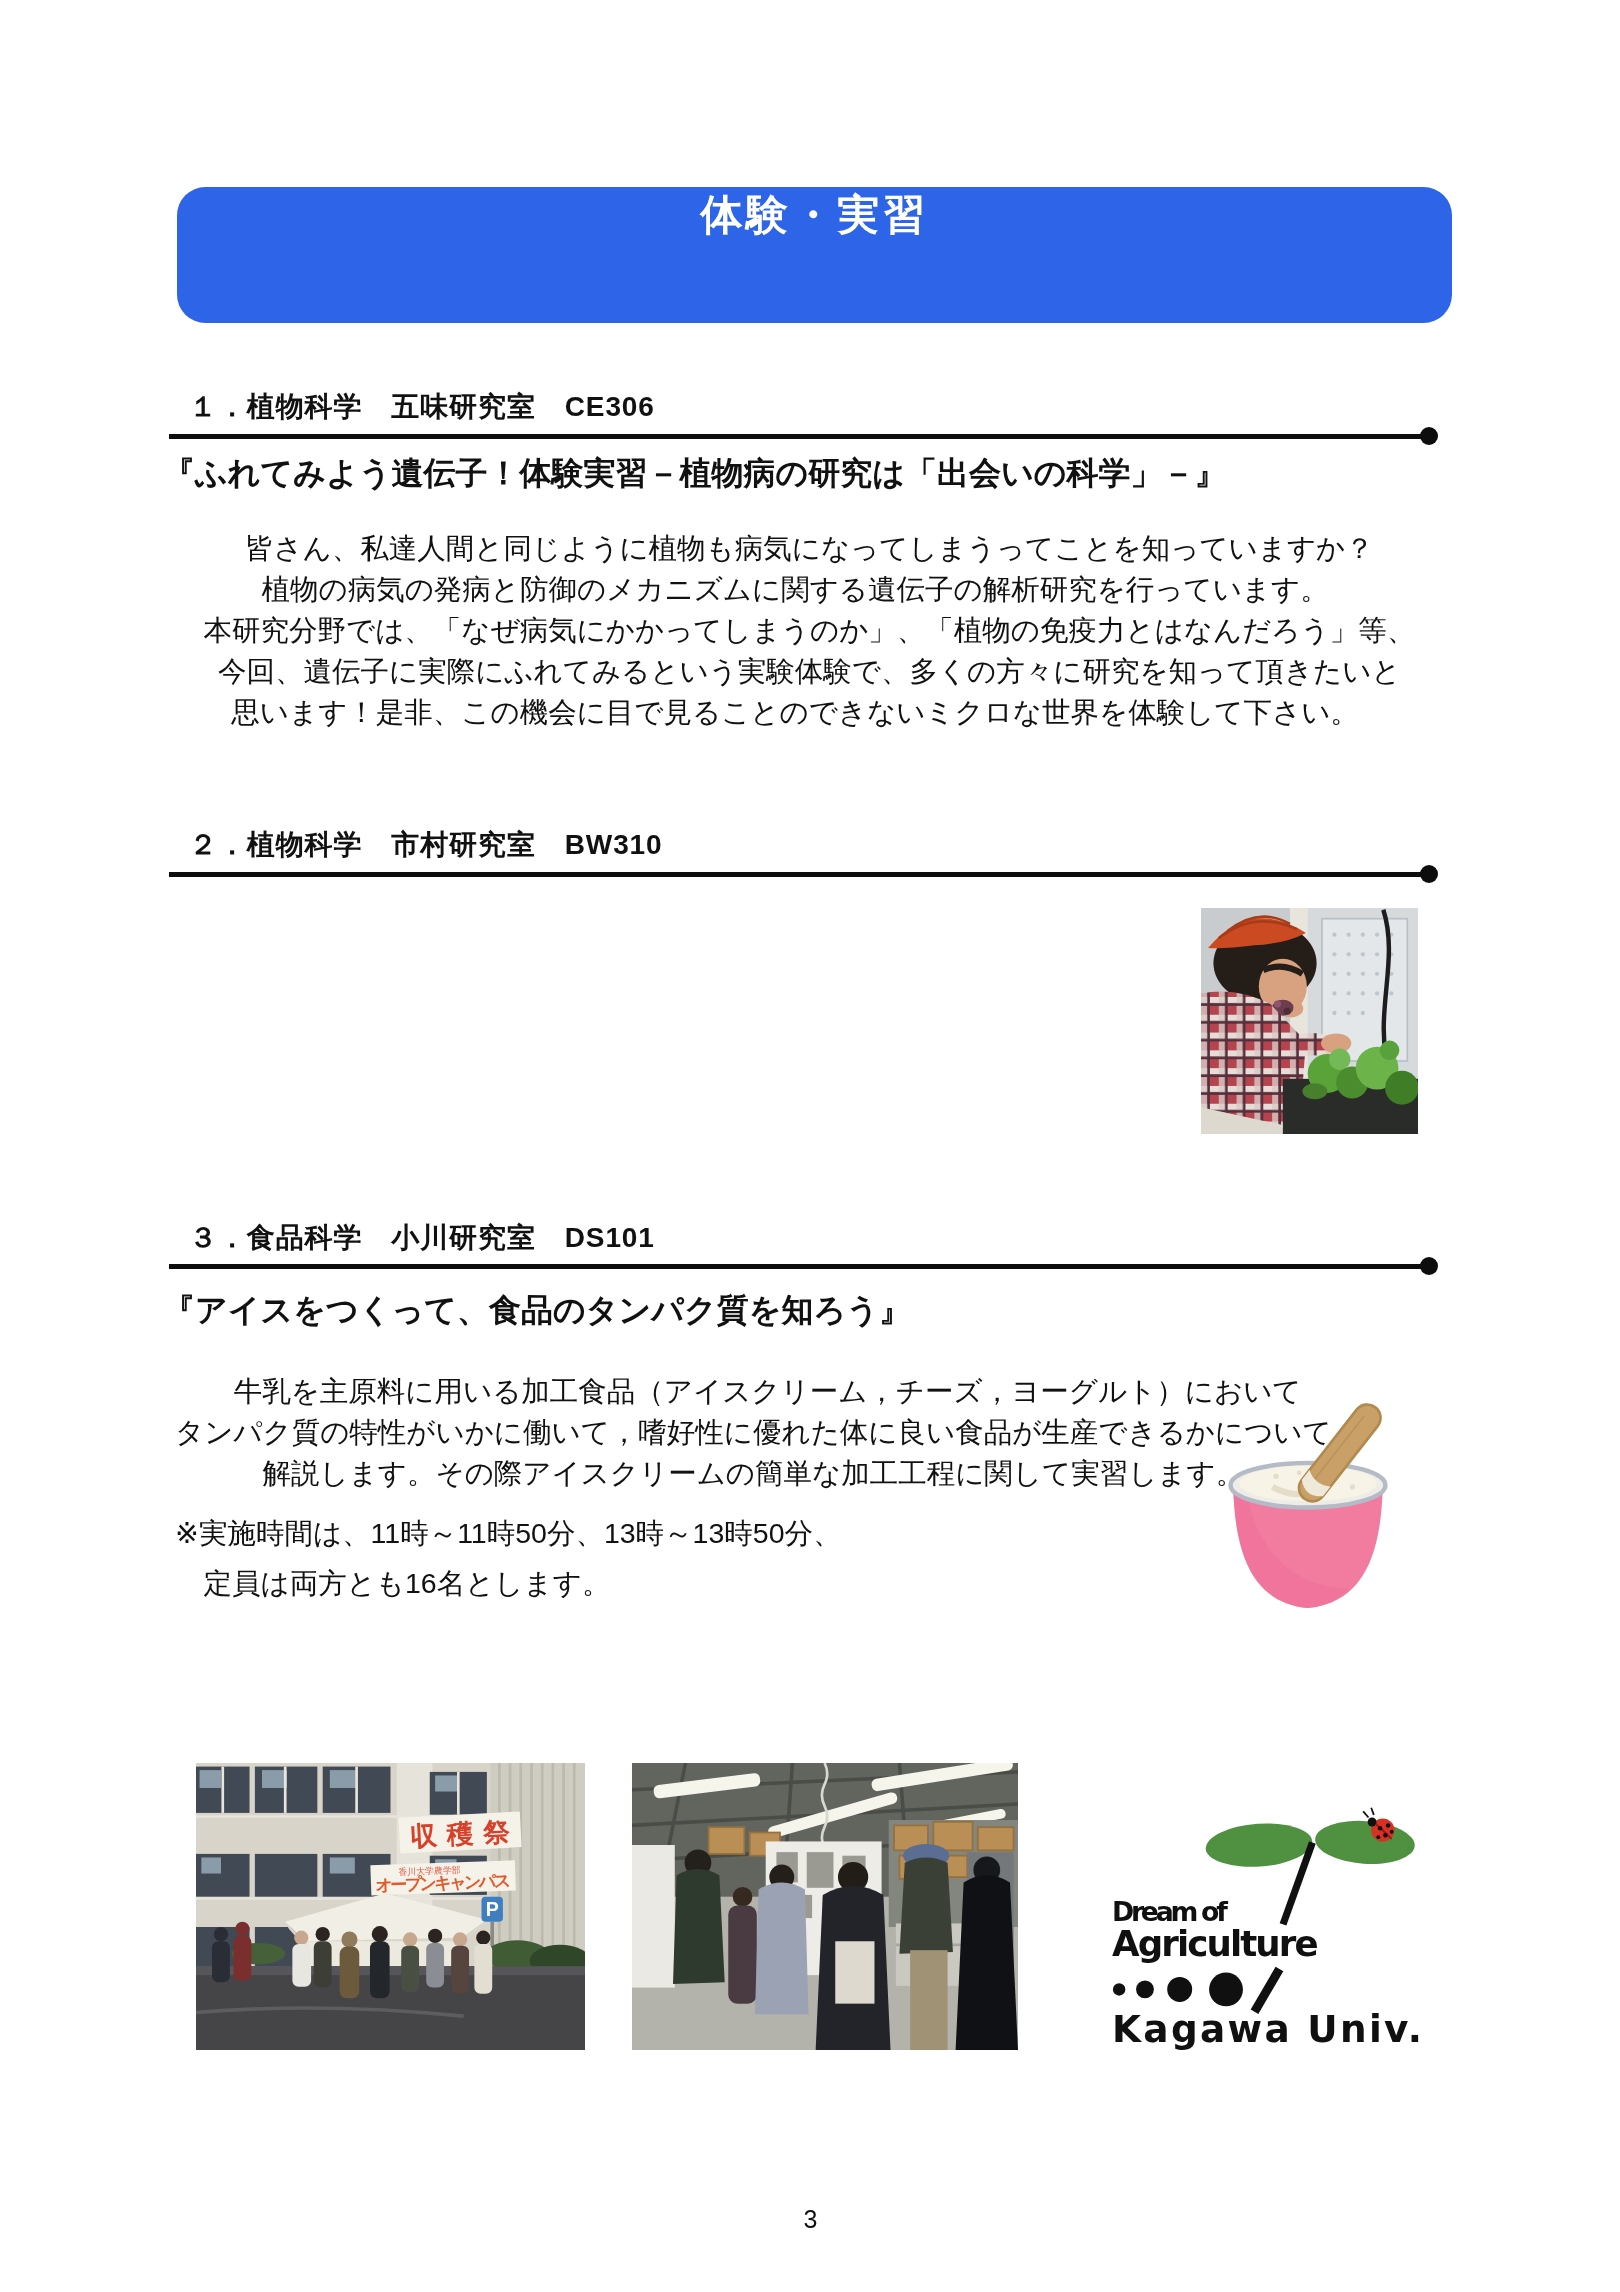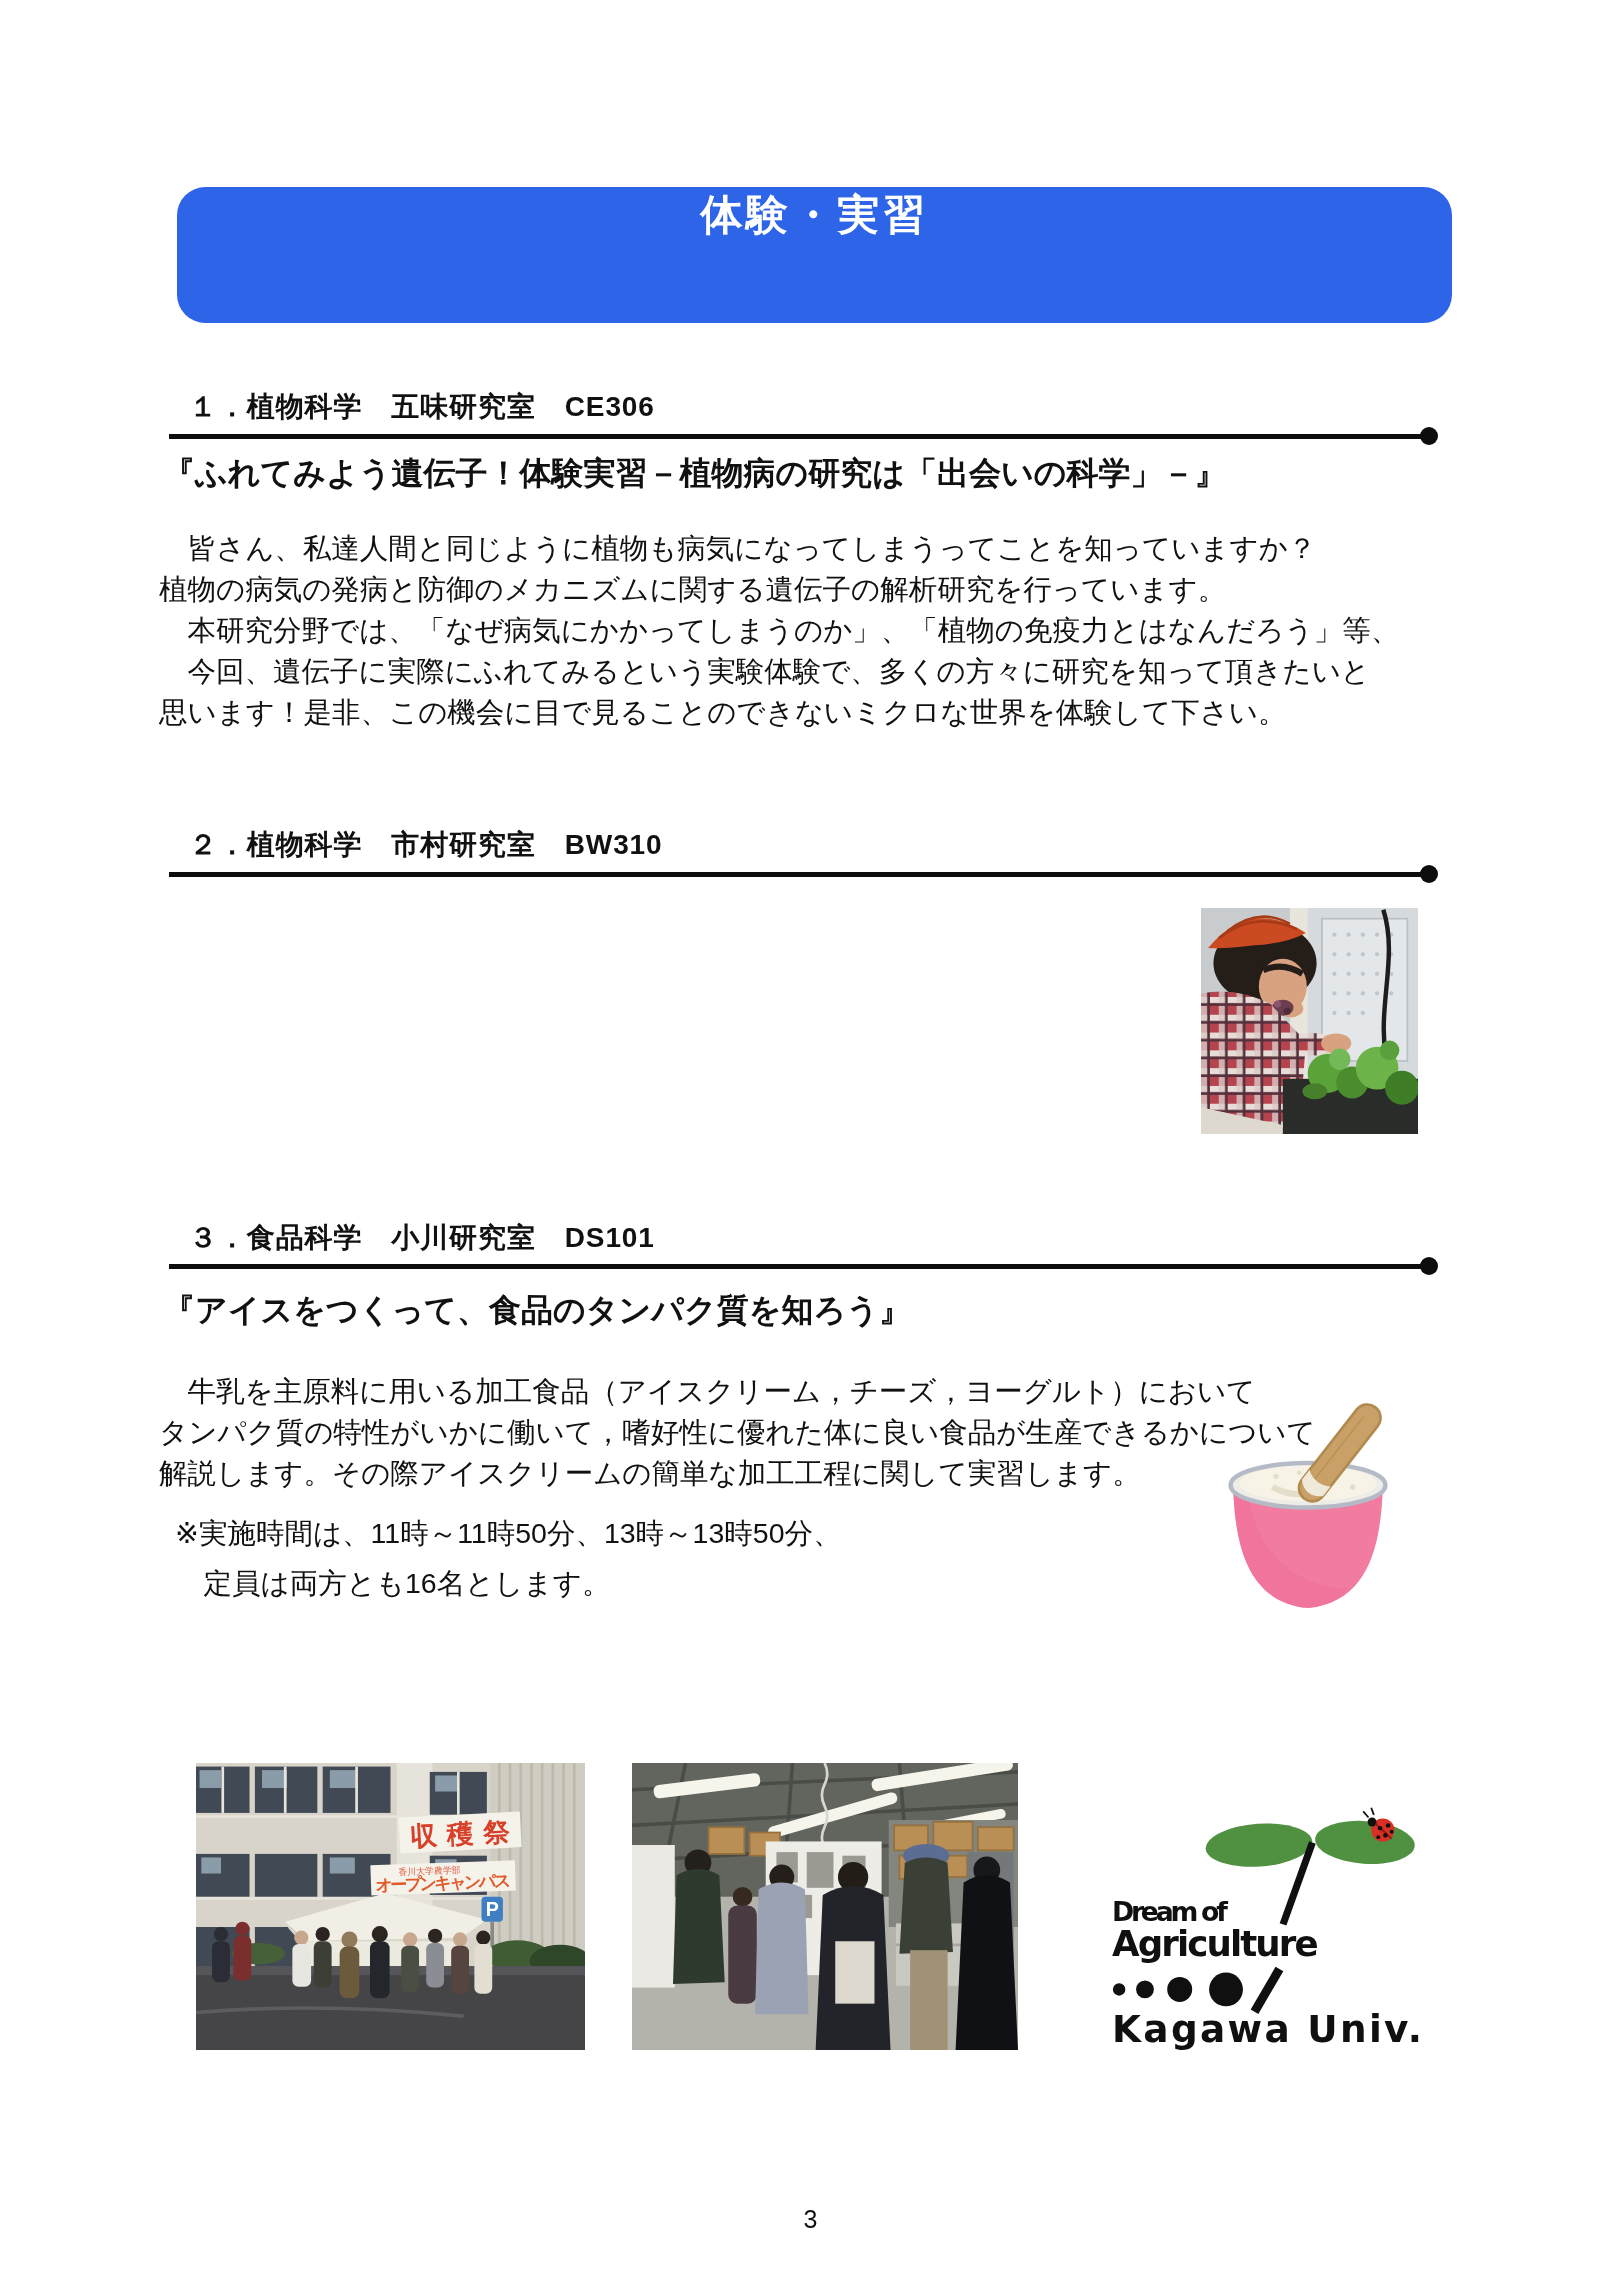--- a/index.html
+++ b/index.html
@@ -18,21 +18,21 @@
   
   .rule{position:absolute;left:169px;width:1260px;height:4.5px;background:#0d0d0d;}
   .s1r{top:434px}.s2r{top:872px}.s3r{top:1264px}
   .rule-dot{position:absolute;right:-9px;top:-7.1px;width:18px;height:18px;border-radius:50%;background:#0d0d0d;}
 
   
   .sec-title{position:absolute;left:163px;font-size:32px;font-weight:bold;white-space:nowrap;}
   .s1t{top:452px}.s2t{top:892px}.s3t{top:1289px}
 
   
-  .para{position:absolute;left:159px;font-size:28.5px;line-height:41px;white-space:nowrap;}
+  .para{position:absolute;left:175px;font-size:28.5px;line-height:41px;white-space:nowrap;text-align:center;}
   .s1p{top:528px}.s2p{top:975px}.s3p{top:1371px}
   .note{position:absolute;left:175px;top:1508px;font-size:28.5px;line-height:50px;white-space:nowrap;}
 
   
   .photo-researcher{position:absolute;left:1201px;top:908px;width:217px;height:226px;}
   .icecream{position:absolute;left:1219px;top:1387px;width:178px;height:232px;}
   .photo-campus{position:absolute;left:196px;top:1763px;width:389px;height:287px;}
   .photo-lab{position:absolute;left:632px;top:1763px;width:386px;height:287px;}
   .logo{position:absolute;left:1101px;top:1773px;width:348px;height:285px;}
 

